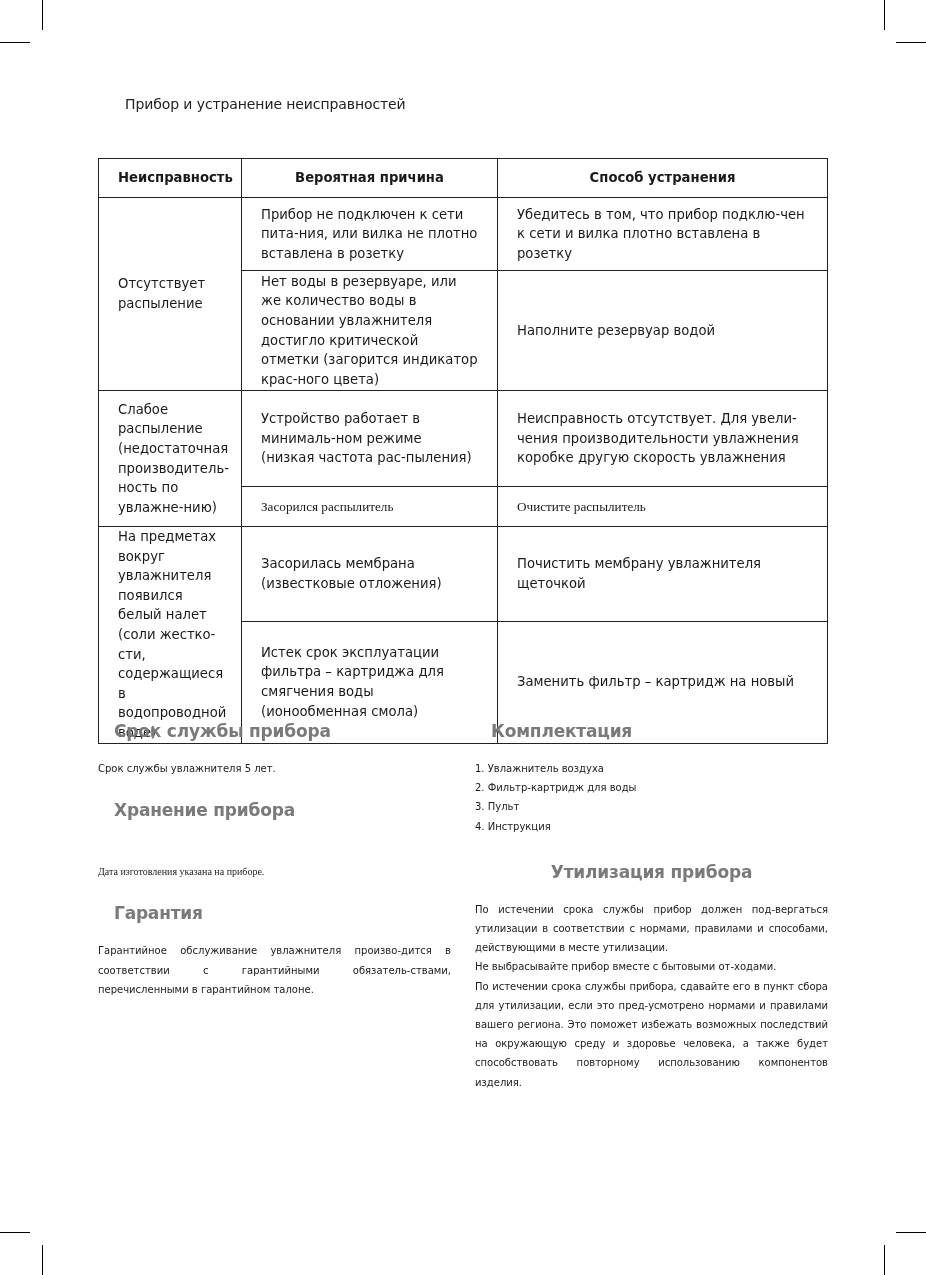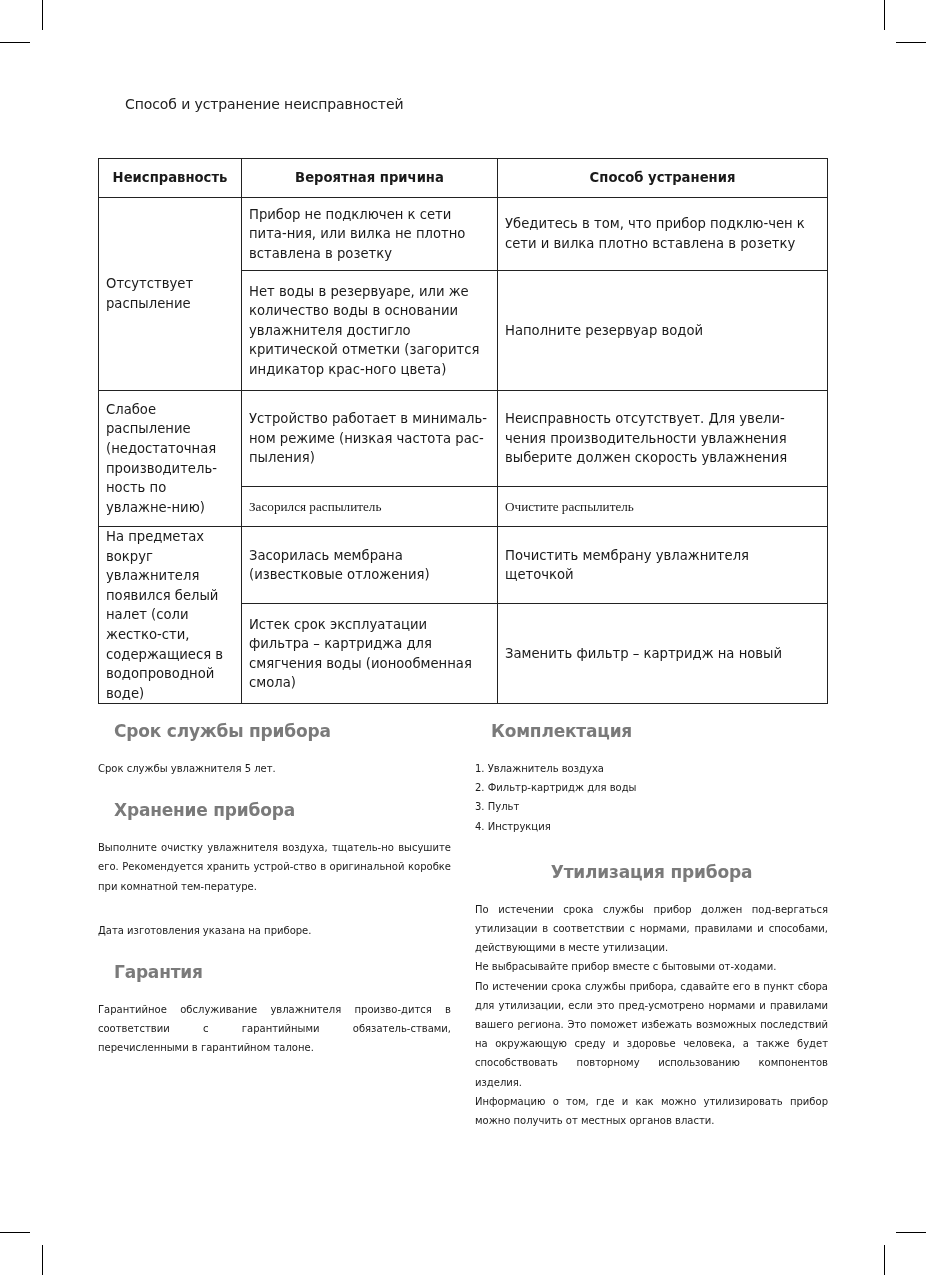--- a/index.html
+++ b/index.html
@@ -10,21 +10,21 @@
   .crop { position: absolute; background: #000; }
   .running-head {
     position: absolute; left: 125px; top: 96px; font-size: 14px; color: #222;
     letter-spacing: -0.1px;
   }
   table.ts {
     position: absolute; left: 98px; top: 158px; width: 730px;
     border-collapse: collapse; table-layout: fixed; font-size: 13.2px; line-height: 19.6px;
   }
   table.ts th, table.ts td {
-    border: 1.3px solid #222; padding: 0 7px; vertical-align: middle; text-align: left;
+    border: 1.3px solid #222; padding: 0 19px; vertical-align: middle; text-align: left;
   }
   table.ts th { font-weight: bold; text-align: center; height: 38px; font-size: 13.2px; }
   .c1 { width: 143px; } .c2 { width: 256px; } .c3 { width: auto; }
   .col { position: absolute; width: 353px; }
   .col.left { left: 98px; top: 703px; }
   .col.right { left: 475px; top: 703px; }
   h2 {
     margin: 16px; font-size: 17px; font-weight: bold; color: #7a7a7a; letter-spacing: -0.2px;
     line-height: 24px;
   }
@@ -36,21 +36,21 @@
 
 <div class="crop" style="left:42px;top:0;width:1px;height:30px;"></div>
 <div class="crop" style="left:0;top:42px;width:30px;height:1px;"></div>
 <div class="crop" style="left:884px;top:0;width:1px;height:30px;"></div>
 <div class="crop" style="left:896px;top:42px;width:30px;height:1px;"></div>
 <div class="crop" style="left:0;top:1232px;width:30px;height:1px;"></div>
 <div class="crop" style="left:42px;top:1245px;width:1px;height:30px;"></div>
 <div class="crop" style="left:896px;top:1232px;width:30px;height:1px;"></div>
 <div class="crop" style="left:884px;top:1245px;width:1px;height:30px;"></div>
 
-<div class="running-head">Способ и устранение неисправностей</div>
+<div class="running-head">Прибор и устранение неисправностей</div>
 
 <table class="ts">
   <colgroup>
       <col class="c1">
       <col class="c2">
       <col class="c3">
     </colgroup>
   <thead>
     <tr>
       <th>Неисправность</th>
@@ -64,21 +64,21 @@
       <td>Прибор не подключен к сети пита-ния, или вилка не плотно вставлена в розетку</td>
       <td>Убедитесь в том, что прибор подклю-чен к сети и вилка плотно вставлена в розетку</td>
     </tr>
     <tr style="height:120px;">
       <td>Нет воды в резервуаре, или же количество воды в основании увлажнителя достигло критической отметки (загорится индикатор крас-ного цвета)</td>
       <td>Наполните резервуар водой</td>
     </tr>
     <tr style="height:96px;">
       <td rowspan="2">Слабое распыление (недостаточная производитель-ность по увлажне-нию)</td>
       <td>Устройство работает в минималь-ном режиме (низкая частота рас-пыления)</td>
-      <td>Неисправность отсутствует. Для увели-чения производительности увлажнения выберите должен скорость увлажнения</td>
+      <td>Неисправность отсутствует. Для увели-чения производительности увлажнения коробке другую скорость увлажнения</td>
     </tr>
     <tr style="height:40px;font-family:Liberation Serif, serif;">
       <td>Засорился распылитель</td>
       <td>Очистите распылитель</td>
     </tr>
     <tr style="height:62px;">
       <td rowspan="2">На предметах вокруг увлажнителя появился белый налет (соли жестко-сти, содержащиеся в водопроводной воде)</td>
       <td>Засорилась мембрана (известковые отложения)</td>
       <td>Почистить мембрану увлажнителя щеточкой</td>
     </tr>
@@ -86,32 +86,30 @@
       <td>Истек срок эксплуатации фильтра – картриджа для смягчения воды (ионообменная смола)</td>
       <td>Заменить фильтр – картридж на новый</td>
     </tr>
   </tbody>
 </table>
 
 <div class="col left">
   <h2>Срок службы прибора</h2>
   <p style="margin-top:6px;">Срок службы увлажнителя 5 лет.</p>
   <h2 style="margin-top:20px;">Хранение прибора</h2>
-  <p style="margin-top:9px;">Выполните очистку увлажнителя воздуха, тщатель-но высушите его. Рекомендуется хранить устрой-ство в оригинальной коробке при комнатной тем-пературе.</p>
-  <p style="margin-top:25px;">Дата изготовления указана на приборе.</p>
+  <p style="margin-top:40px;font-family:Liberation Serif, serif;">Дата изготовления указана на приборе.</p>
   <h2 style="margin-top:20px;">Гарантия</h2>
   <p style="margin-top:9px;">Гарантийное обслуживание увлажнителя произво-дится в соответствии с гарантийными обязатель-ствами, перечисленными в гарантийном талоне.</p>
 </div>
 
 <div class="col right">
   <h2>Комплектация</h2>
   <div class="list" style="margin-top:6px;">
     <p>1. Увлажнитель воздуха</p>
     <p>2. Фильтр-картридж для воды</p>
     <p>3. Пульт</p>
     <p>4. Инструкция</p>
   </div>
   <h2 style="margin-top:24px;text-align:center;">Утилизация прибора</h2>
   <p style="">По истечении срока службы прибор должен под-вергаться утилизации в соответствии с нормами, правилами и способами, действующими в месте утилизации.</p>
   <p>Не выбрасывайте прибор вместе с бытовыми от-ходами.</p>
   <p>По истечении срока службы прибора, сдавайте его в пункт сбора для утилизации, если это пред-усмотрено нормами и правилами вашего региона. Это поможет избежать возможных последствий на окружающую среду и здоровье человека, а также будет способствовать повторному использованию компонентов изделия.</p>
-  <p>Информацию о том, где и как можно утилизировать прибор можно получить от местных органов власти.</p>
 </div>
 
 </body></html>

